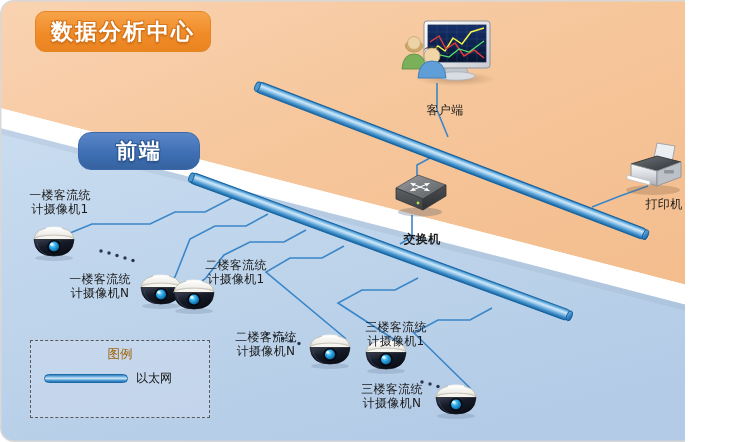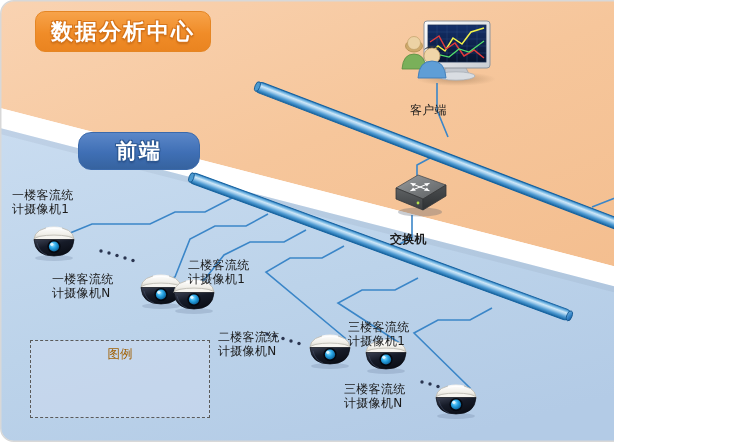--- a/index.html
+++ b/index.html
@@ -1,20 +1,20 @@
 <!DOCTYPE html>
 <html><head>
 <meta charset="utf-8">
 <style>
   html,body{margin:0;padding:0;background:#fff;}
   body{font-family:"DejaVu Sans","Liberation Sans",sans-serif;}
 
   #canvas{
     position:relative;
-    width:614px;height:442px;
+    width:685px;height:442px;
     overflow:hidden;
     background:#fff;
   }
 
   
   .bg-layer{position:absolute;left:0;top:0;width:730px;height:442px;}
   .zone-svg{position:absolute;left:0;top:0;}
 
   
   .badge{
@@ -42,20 +42,21 @@
     font-size:21px;
     text-shadow:-1px -1px 0 #2d5892,1px -1px 0 #2d5892,-1px 1px 0 #2d5892,1px 1px 0 #2d5892,0 2px 2px rgba(20,45,90,.45);
   }
 
   
   .nlabel{
     position:absolute;
     font-size:12px;
     color:#1b1b1b;
     line-height:14px;
+    text-align:center;
     white-space:pre-line;
     letter-spacing:.3px;
     pointer-events:none;
   }
 
   
   #legend{
     position:absolute;left:30px;top:340px;width:180px;height:78px;
     border:1px dashed #5a5a5a;
     background:rgba(205,219,238,0.55);
@@ -400,15 +401,19 @@
   <div class="dev" style="left:428px;top:380px;">
     <svg width="56" height="40">
         <use href="#domecam"></use>
       </svg>
   </div>
   <div class="nlabel" style="left:344px;top:382px;width:96px;">三楼客流统
 计摄像机N</div>
 
   <div id="legend">
     <div class="lg-title">图例</div>
+    <div class="lg-row">
+      <div class="lg-tube"></div>
+      <div class="lg-txt">以太网</div>
+    </div>
   </div>
 
 </div>
 
 </body></html>

